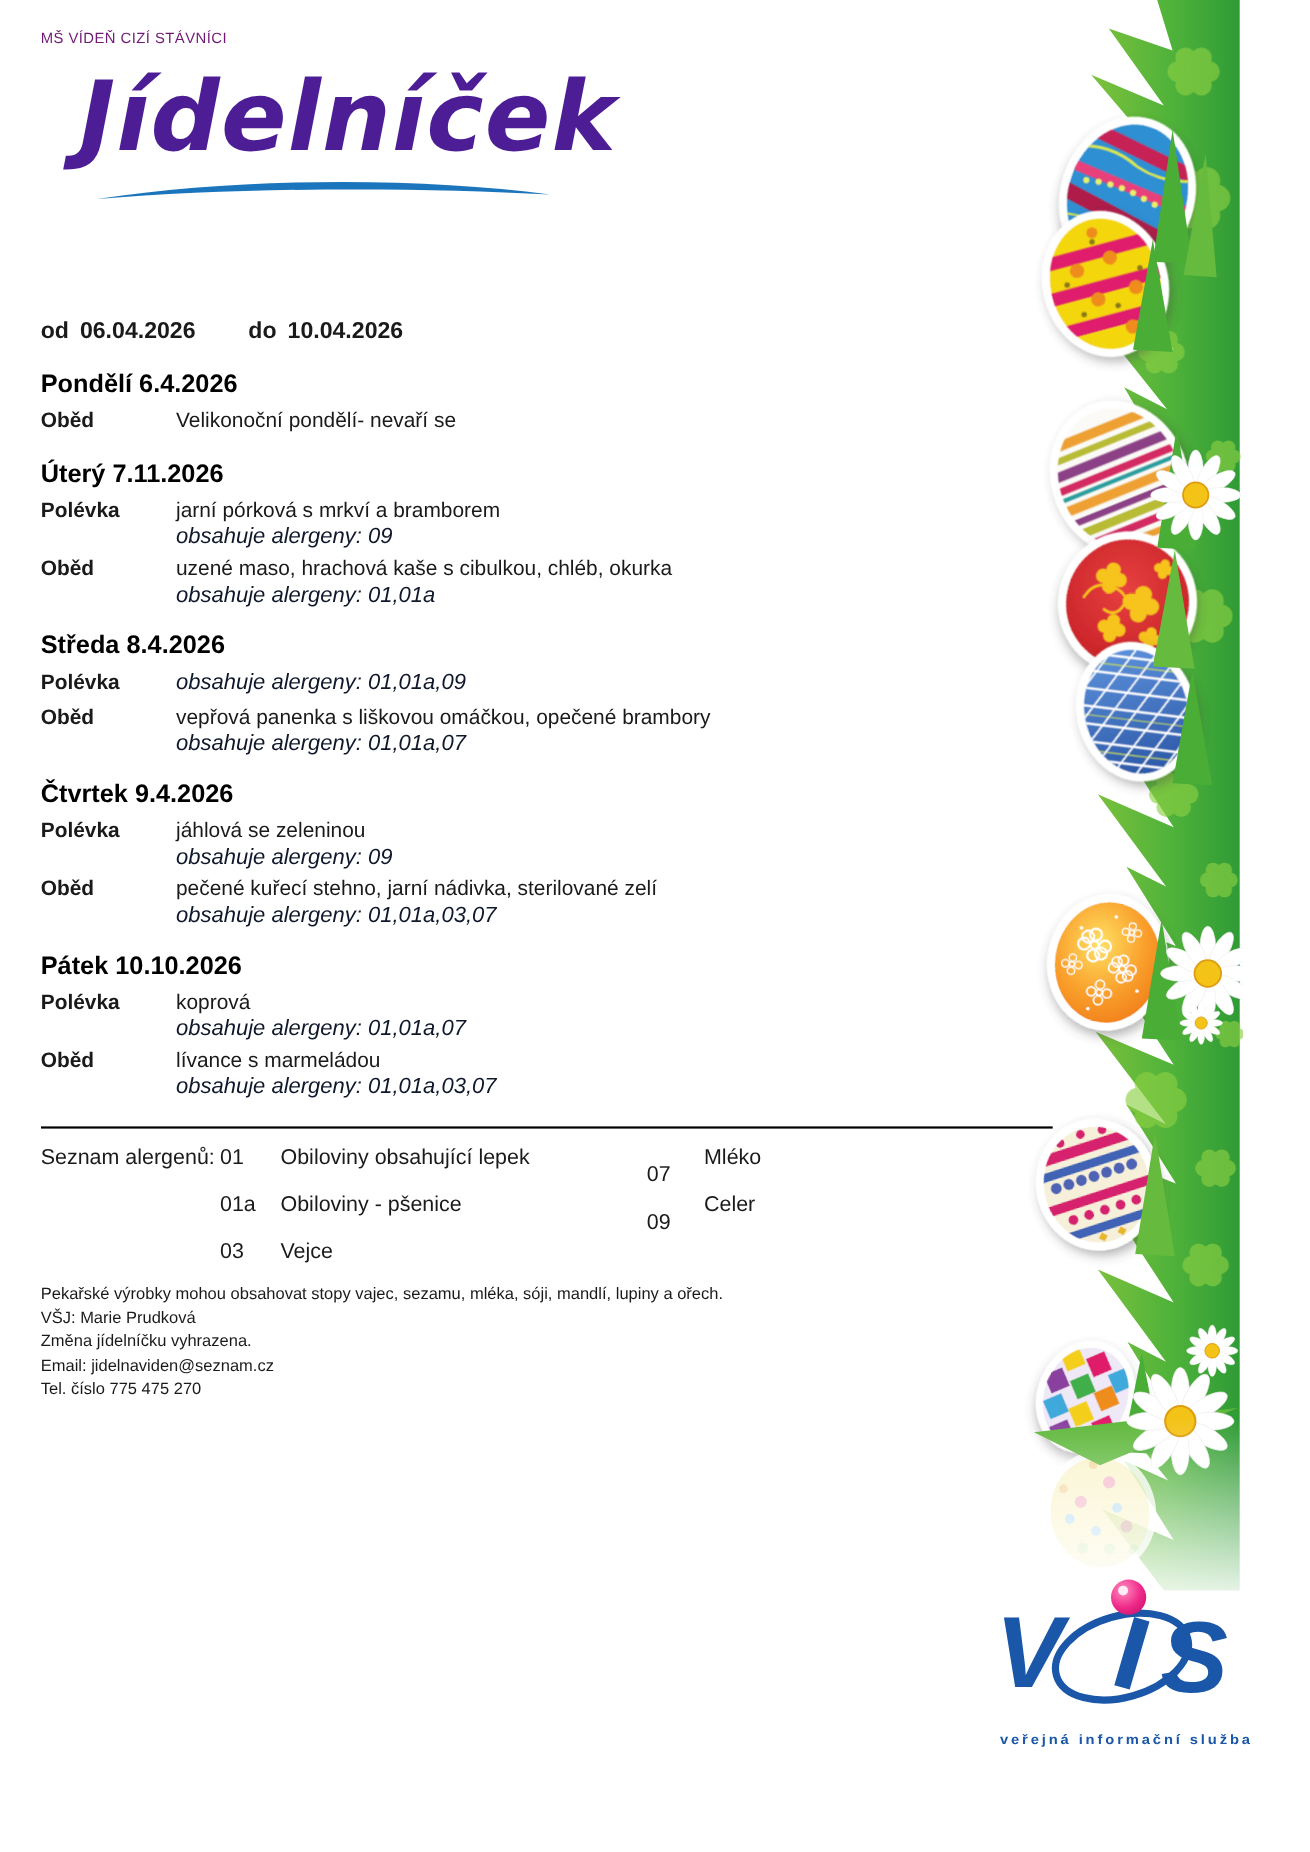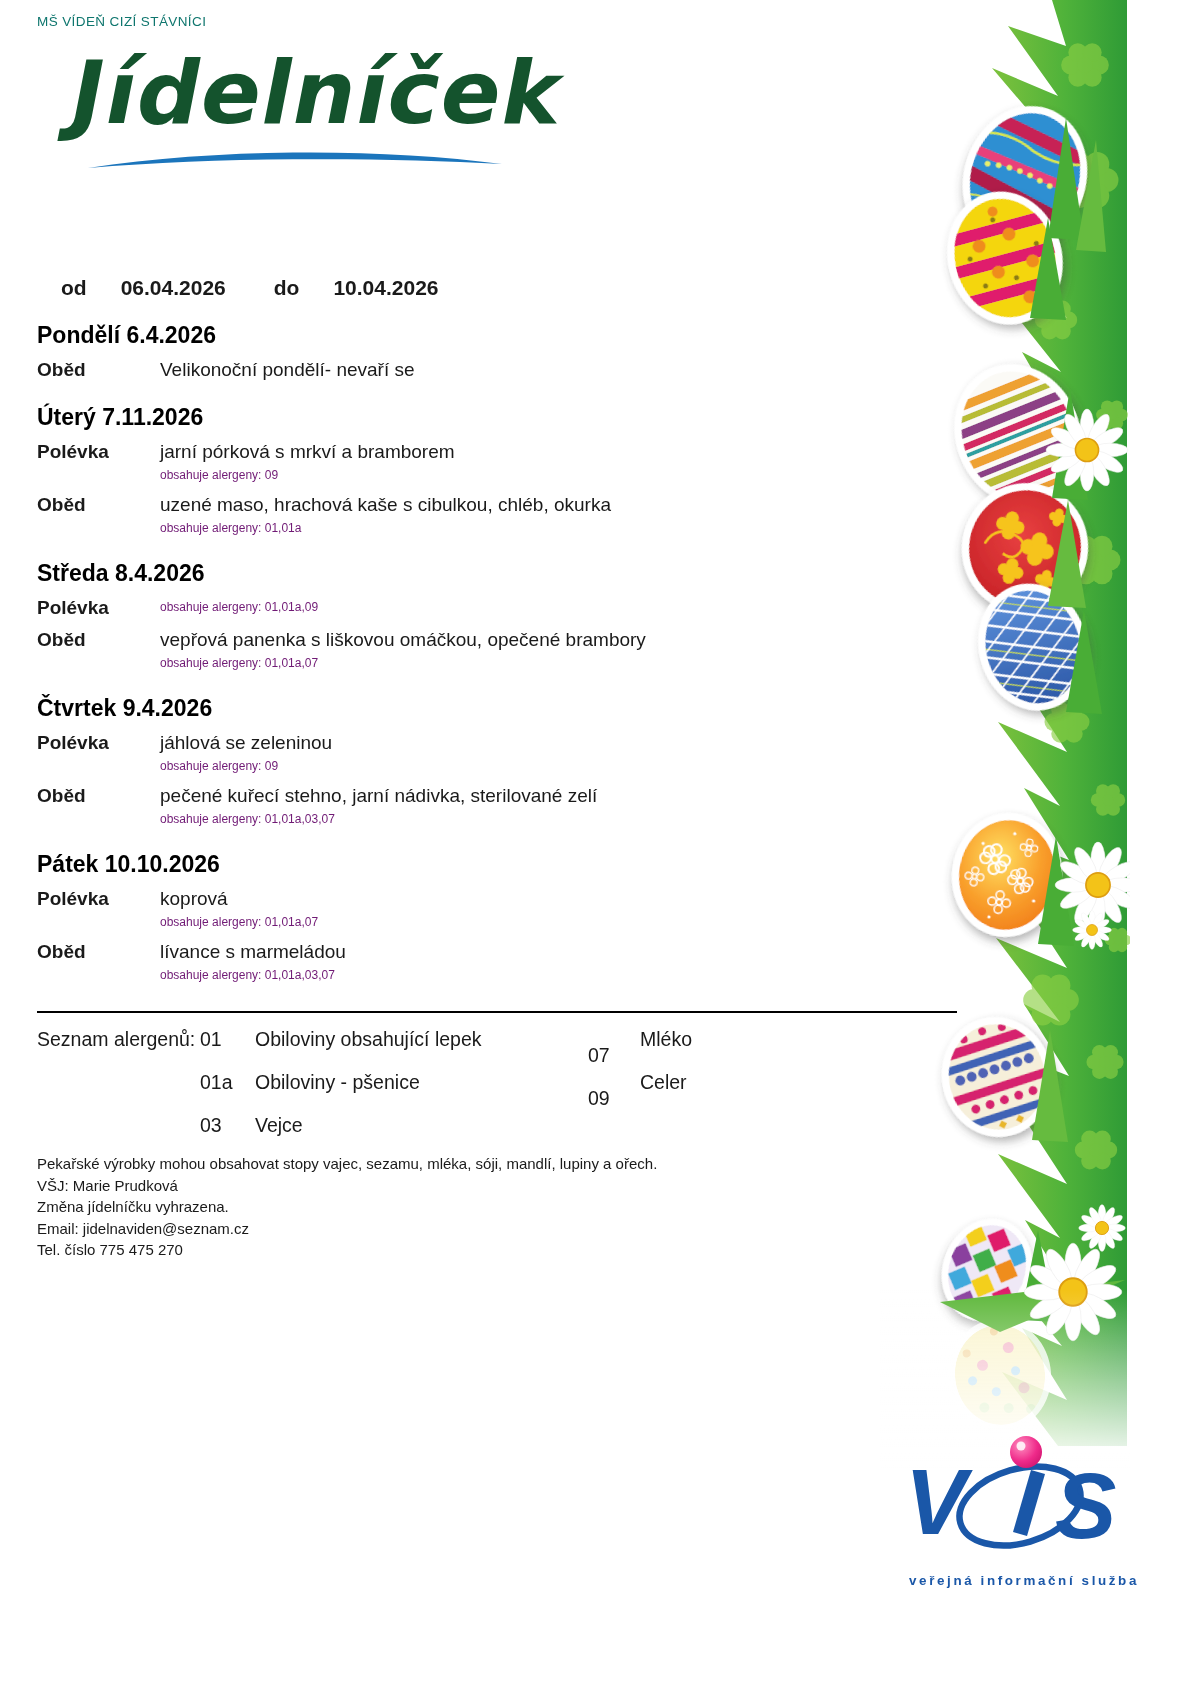--- a/index.html
+++ b/index.html
@@ -5,38 +5,38 @@
   * { margin:0; padding:0; box-sizing:border-box; }
   html,body { background:#fff; }
   .page {
     position:relative; width:1191px; height:1684px; background:#fff;
     font-family:"Liberation Sans", sans-serif; color:#1a1a1a; overflow:hidden;
   }
   
   .easter { position:absolute; left:880px; top:0; width:250px; height:1500px; z-index:0; }
   
   .content { position:absolute; left:37px; top:0; width:900px; z-index:2; }
-  .org { margin-top:14px; font-size:13.5px; letter-spacing:.4px; color:#0f766e; }
+  .org { margin-top:27px; font-size:13.5px; letter-spacing:.4px; color:#701a75; }
   .logo-row { margin-top:16px; margin-left:35px; }
   .logo-text {
     font-family:"DejaVu Sans", sans-serif; font-style:italic; font-weight:bold;
-    font-size:88px; line-height:1.08; color:#14532d; letter-spacing:1px; display:inline-block;
+    font-size:88px; line-height:1.08; color:#4c1d95; letter-spacing:1px; display:inline-block;
   }
   .swoosh { display:block; margin:4px 0 0 8px; }
   .date-range { margin-top:104px; font-size:21px; font-weight:bold; display:flex; }
   .date-range .dr-do { margin-left:38px; }
-  .date-range span { margin-right:10px;margin-left:24px; }
+  .date-range span { margin-right:10px; }
   .day { margin-top:22px; }
   .day-title { font-size:23px; font-weight:bold; line-height:26px; color:#000; }
   .meal-row { display:flex; margin-top:10px; }
   .meal-row + .meal-row { margin-top:8px; }
   .meal-label { width:123px; flex:none; font-weight:bold; font-size:19px; line-height:24px; }
   .meal-body { flex:1; }
   .meal-text { font-size:19px; line-height:24px; }
-  .meal-allergens { font-size:12px; line-height:19px; margin-top:2px; color:#701a75; }
+  .meal-allergens { font-style:italic; font-size:20px; line-height:19px; margin-top:2px; color:#0f172a; }
   .separator { margin-top:26px; width:920px; border:none; border-top:2.5px solid #000; }
   .legend { margin-top:13px; font-size:19.5px; }
   .legend-row { display:flex; line-height:27px; }
   .legend-label { width:163px; flex:none; }
   .legend-code1 { width:55px; flex:none; }
   .legend-name1 { width:333px; flex:none; }
   .legend-code2 { width:52px; flex:none;margin-top:16px; }
   .legend-name2 { flex:1; }
   .footer { margin-top:14px; font-size:15px; line-height:21.5px; }
   

